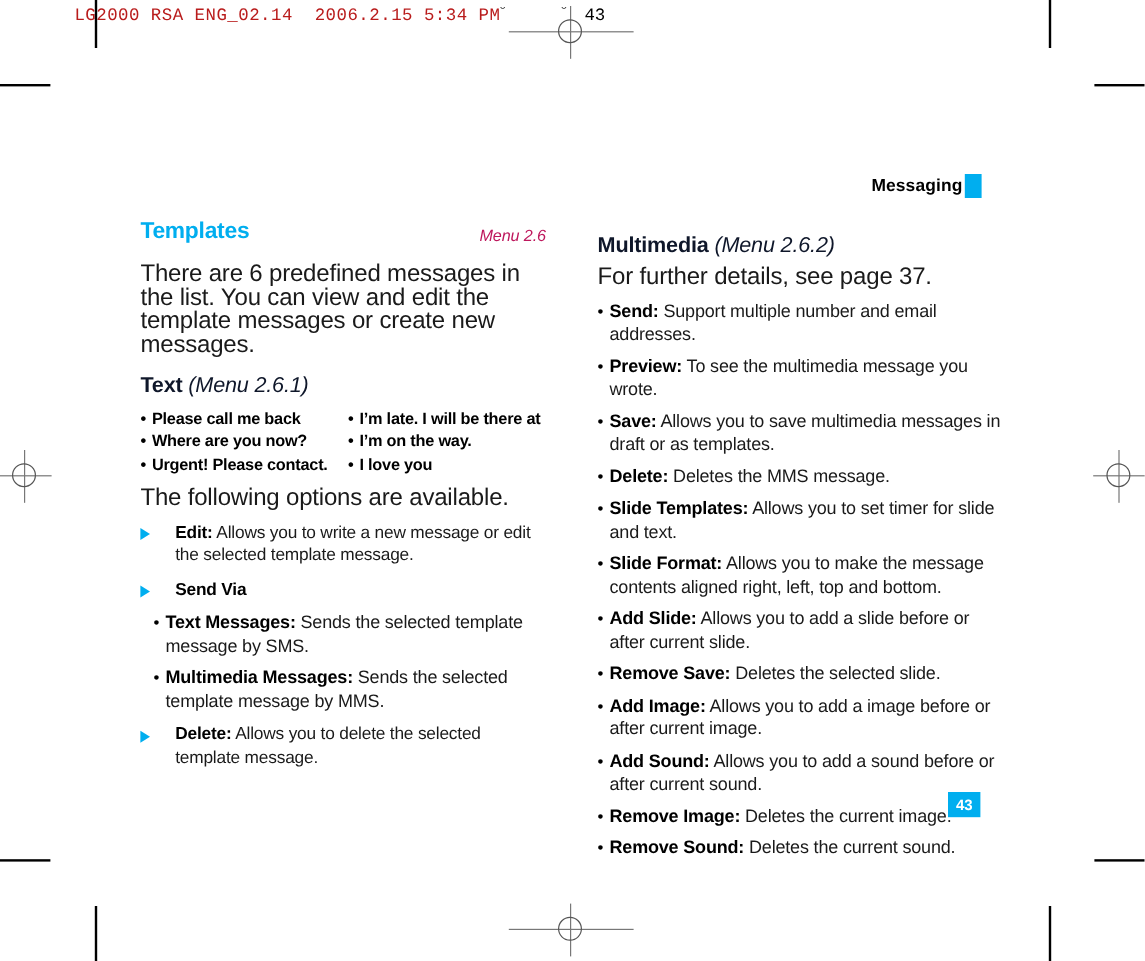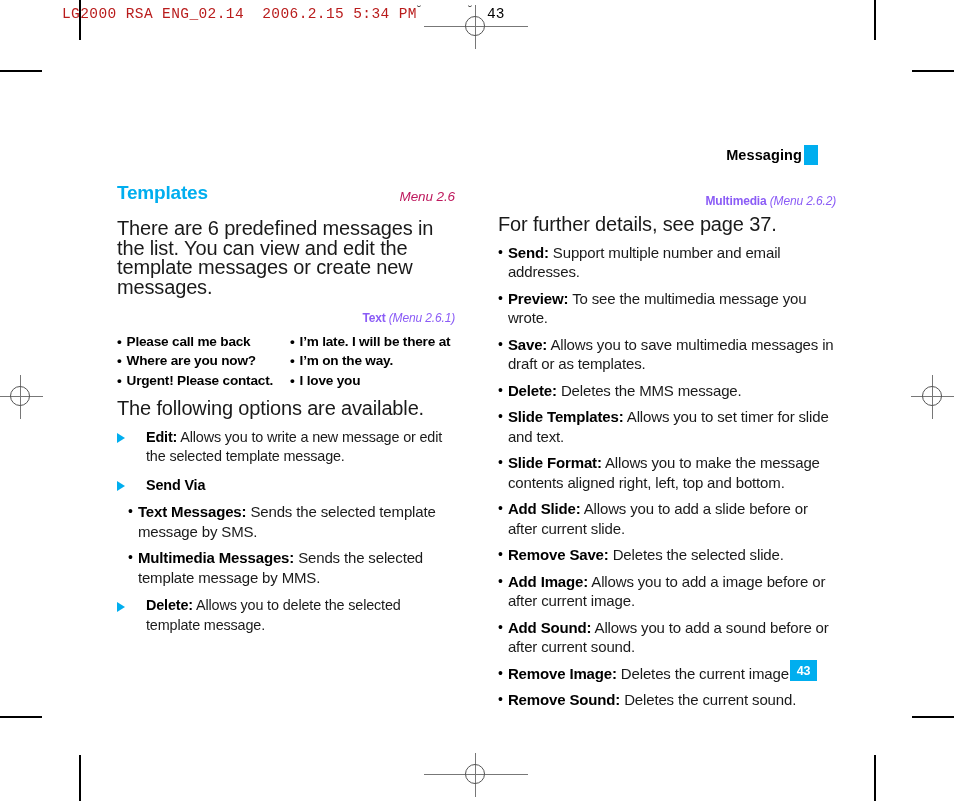--- a/index.html
+++ b/index.html
@@ -168,25 +168,24 @@
 
   .para {
     font-size: 20px;
     line-height: 19.5px;
     color: #1a1a1a;
     margin: 0 0 8px 0;
     letter-spacing: -0.15px;
   }
 
   .sub-head {
-    font-size: 12px;
-    color: #8b5cf6;
+    font-size: 18px;
+    color: #0f172a;
     margin: 14px 0 7px 0;
     letter-spacing: -0.15px;
-    text-align: right;
   }
   .sub-head .sh-name { font-weight: bold; }
   .sub-head .sh-menu { font-style: italic; font-weight: normal; }
 
   
   .tpl-grid {
     display: flex;
     gap: 8px;
     margin: 3px 0 9px 0;
   }

